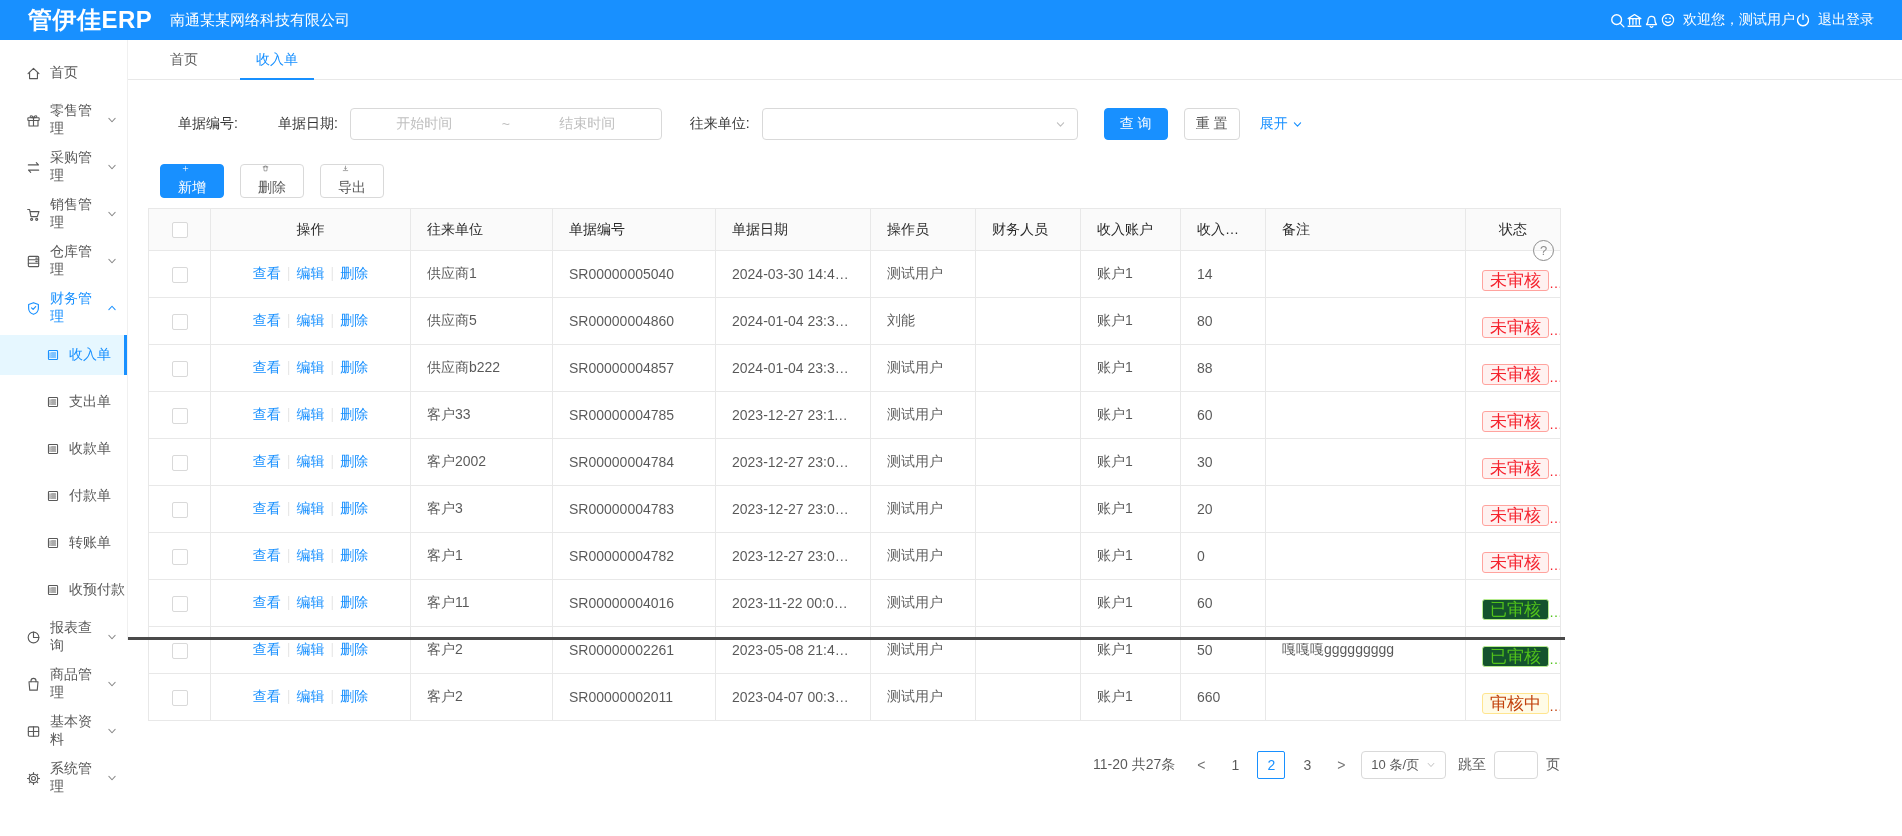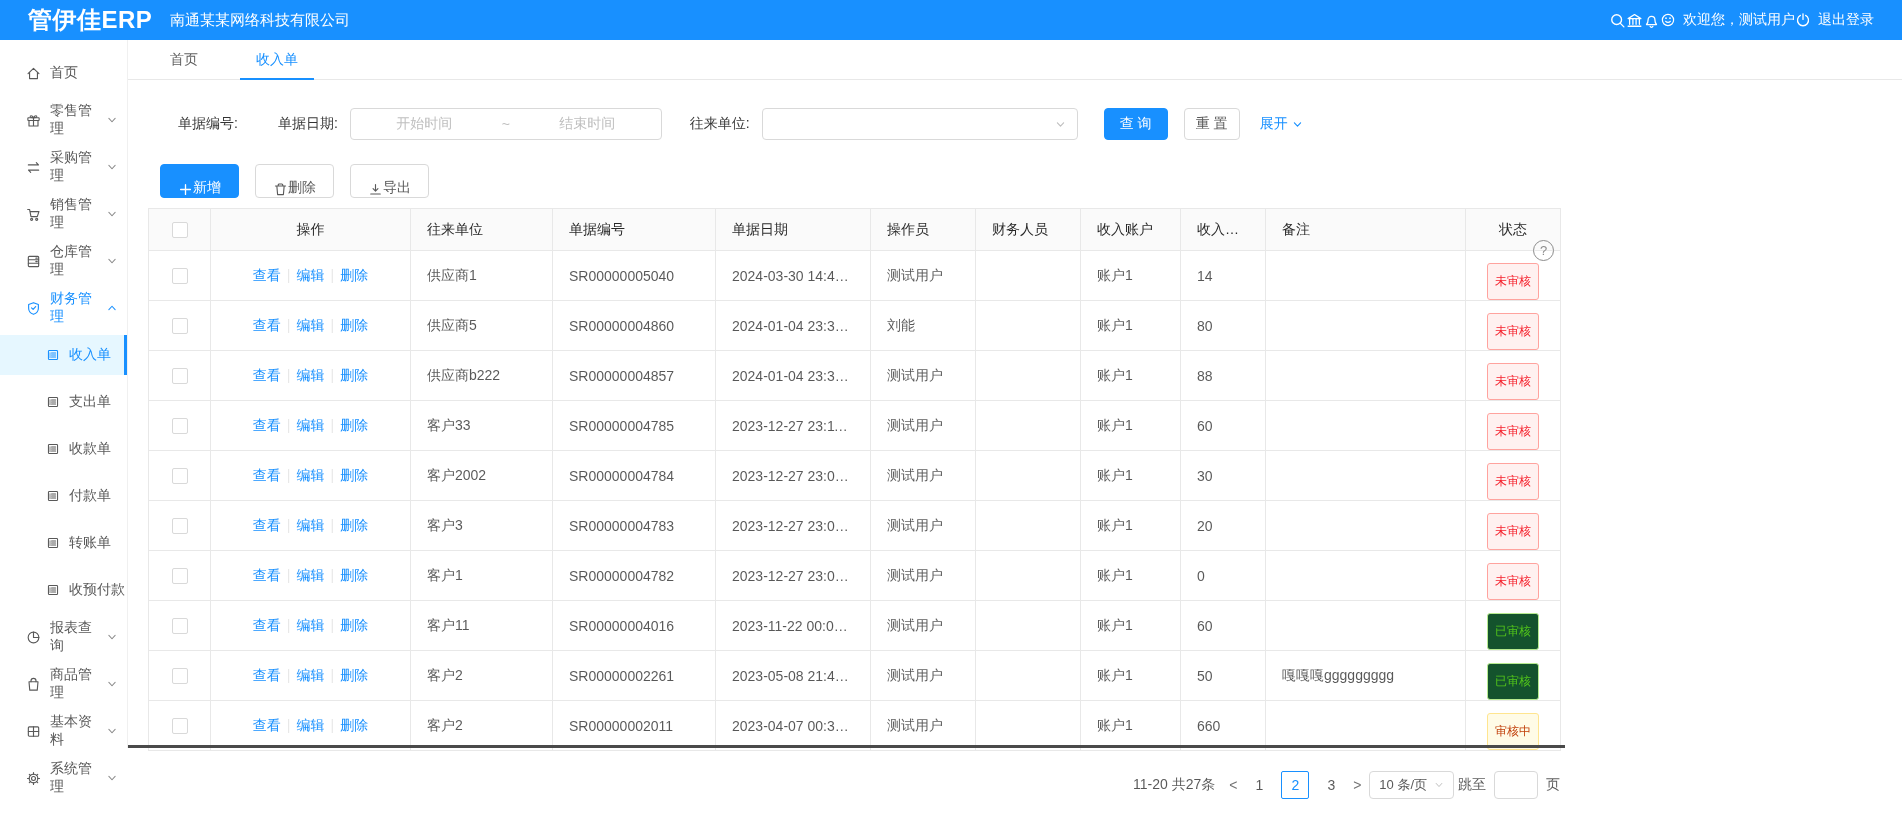--- a/index.html
+++ b/index.html
@@ -12,21 +12,21 @@
   .header { height:40px; background:#1890ff; display:flex; align-items:center; color:#fff; }
   .logo { padding-left:28px; width:170px; font-size:24px; font-weight:bold; letter-spacing:0.5px; cursor:pointer; }
   .company { font-size:15px; }
   .header-right { margin-left:auto; display:flex; align-items:center; padding-right:28px; }
   .hicon { cursor:pointer; }
   .hicon svg { width:17px; height:17px; }
   .hgroup { display:flex; align-items:center; gap:7px; cursor:pointer; }
   .hgroup svg { width:16px; height:16px; }
 
   
-  .layout { display:flex; height:708px; position:relative;border-radius:8px; }
+  .layout { display:flex; height:600px; position:relative;border-radius:8px; }
   .sidebar { width:128px; flex:0 0 128px; background:#fff; border-right:1px solid #f0f0f0; padding-top:13px; }
   .side-item { height:40px; margin-bottom:7px; display:flex; align-items:center; padding-left:26px; gap:9px;
     color:#595959; cursor:pointer; }
   .side-item .icon svg { width:15px; height:15px; }
   .side-item.sub { padding-left:46px; }
   .side-item.sub .icon svg { width:14px; height:14px; }
   .side-item.active { color:#1890ff; }
   .side-item.selected { background:#e6f7ff; color:#1890ff; border-right:3px solid #1890ff; }
   .side-label { font-size:14px; }
   .chev { margin-left:auto; margin-right:10px; color:#8c8c8c; }
@@ -60,43 +60,43 @@
   .btn-primary { background:#1890ff; border-color:#1890ff; color:#fff; }
   .btn-search { width:64px; margin-left:26px; }
   .btn-reset { width:56px; margin-left:16px; }
   .expand-link { margin-left:20px; color:#1890ff; display:flex; align-items:center; gap:4px; cursor:pointer; }
   .expand-link svg { width:11px; height:11px; }
 
   .help-circle { position:absolute; left:1405px; top:132px; width:21px; height:21px; border:1px solid #8c8c8c;
     border-radius:50%; color:#8c8c8c; font-size:13px; display:flex; align-items:center; justify-content:center; cursor:pointer; }
 
   .toolbar { margin:24px 0 0 12px; display:flex; gap:16px; }
-  .tbtn { height:34px; padding:0 17px; gap:0; display:inline-flex; align-items:flex-end; }
+  .tbtn { height:34px; padding:0 17px; gap:7px; display:inline-flex; align-items:flex-start;flex-direction:column; }
   .tbtn svg { width:15px; height:15px; }
 
   
   .table-wrap { margin-top:10px; width:1412px; }
   table { border-collapse:collapse; width:1412px; table-layout:fixed; }
   th, td { border:1px solid #e8e8e8; padding:0 16px; font-weight:normal; color:rgba(0,0,0,0.66);
     overflow:hidden; white-space:nowrap; text-overflow:ellipsis; text-align:left; }
   thead th { height:42px; background:#fafafa; color:rgba(0,0,0,0.85); }
   tbody td { height:47px; background:#fff; }
   th.c, td.c { text-align:center; }
   .checkbox { display:inline-block; width:16px; height:16px; border:1px solid #d9d9d9; border-radius:2px;
     background:#fff; vertical-align:middle; cursor:pointer; }
   .link { color:#1890ff; cursor:pointer; text-decoration:none; }
   .link-sep { color:#e8e8e8; margin:0 6px; }
-  .badge { display:inline-block; font-size:12px; line-height:19px; padding:8px 7px; border-radius:3px; border:1px solid;margin-top:12px; }
+  .badge { display:inline-block; font-size:17px; line-height:19px; padding:0 7px; border-radius:3px; border:1px solid;margin-top:12px; }
   .badge.unaudited { color:#f5222d; background:#fff1f0; border-color:#ffa39e; }
   .badge.audited  { color:#52c41a; background:#14532d; border-color:#b7eb8f; }
   .badge.auditing { color:#c2410c; background:#fffbe6; border-color:#ffe58f; }
 
   
-  .pagination { width:1412px; margin-top:20px; display:flex; align-items:center; justify-content:flex-end;
-    color:rgba(0,0,0,0.66); }
+  .pagination { width:1412px; margin-top:30px; display:flex; align-items:center; justify-content:flex-end;
+    gap:8px; color:rgba(0,0,0,0.66); }
   .pg-total { margin-right:6px; }
   .pg-arrow { min-width:24px; text-align:center; cursor:pointer; color:#737373; }
   .page { min-width:28px; height:28px; line-height:28px; text-align:center; border-radius:2px; cursor:pointer; }
   .page.active { border:1px solid #1890ff; color:#1890ff; line-height:26px; }
   .size-select { height:28px; border:1px solid #d9d9d9; border-radius:4px; display:flex; align-items:center;
     padding:0 9px; gap:7px; font-size:13px; cursor:pointer; color:#595959; }
   .size-select svg { width:10px; height:10px; color:#bfbfbf; }
   .jump { display:flex; align-items:center; gap:8px; margin-left:4px; }
   .jump-input { width:44px; height:28px; border:1px solid #d9d9d9; border-radius:4px; outline:none; padding:0 6px; font-family:inherit; }
 

